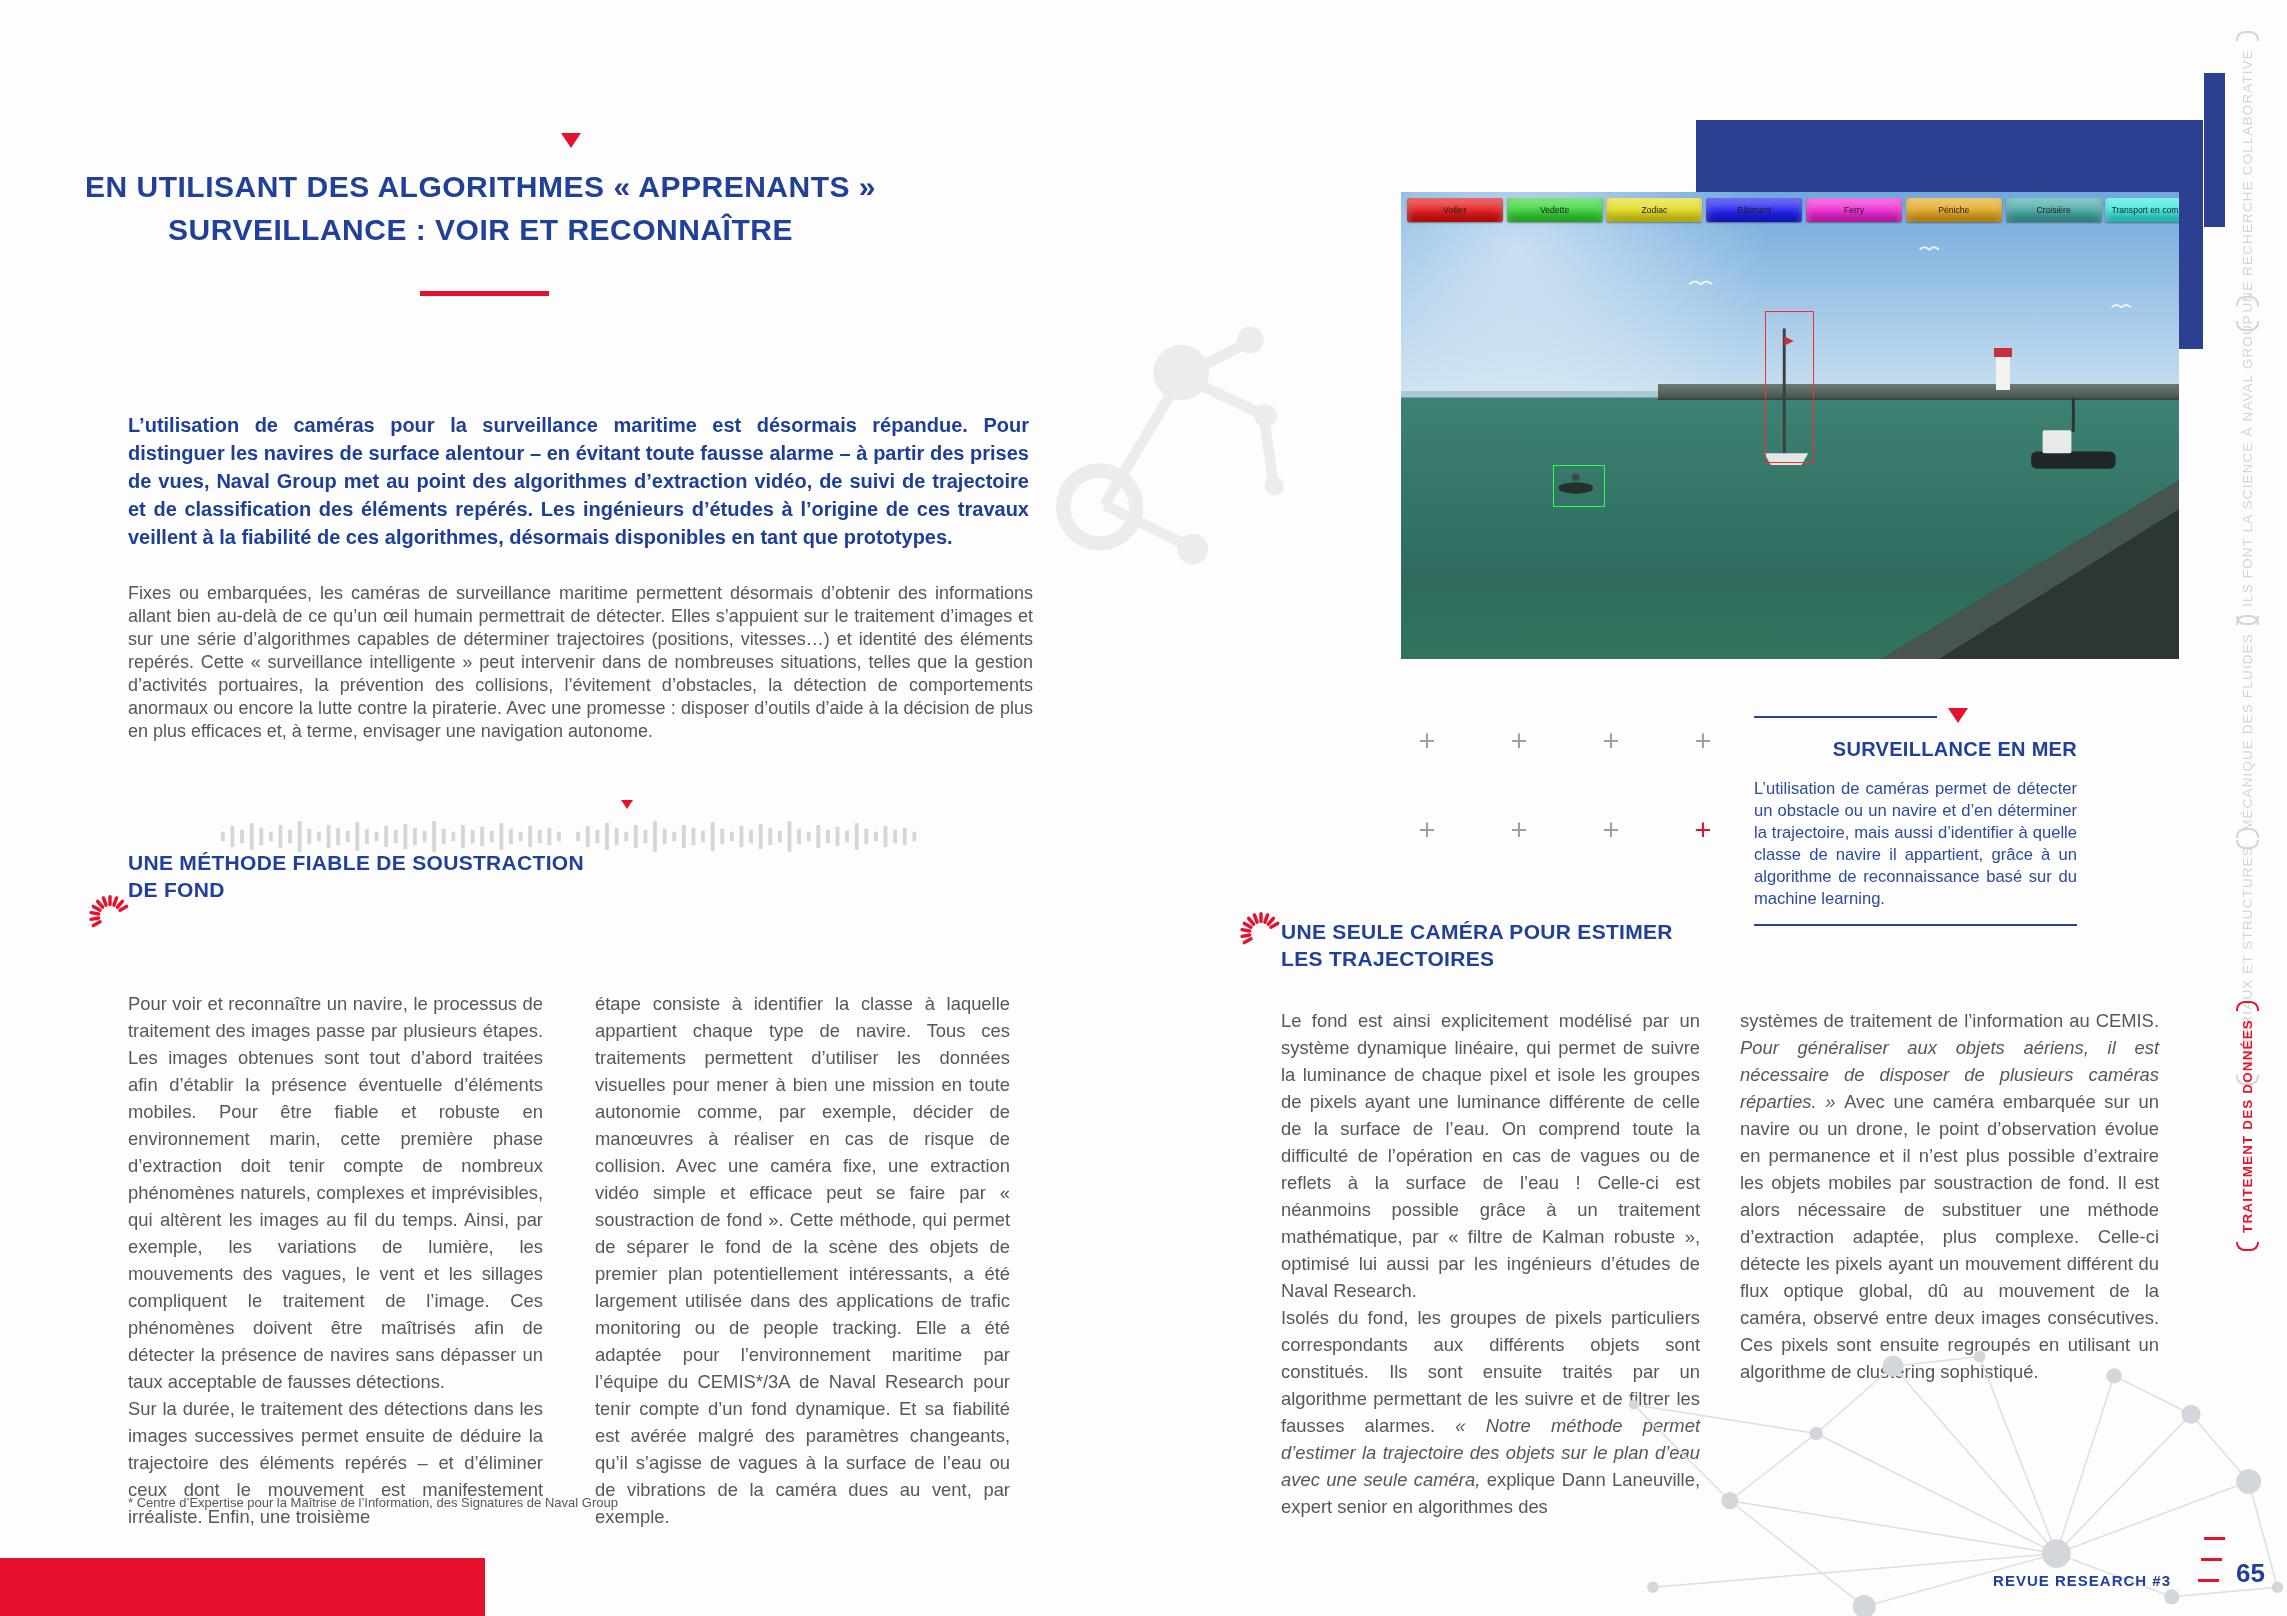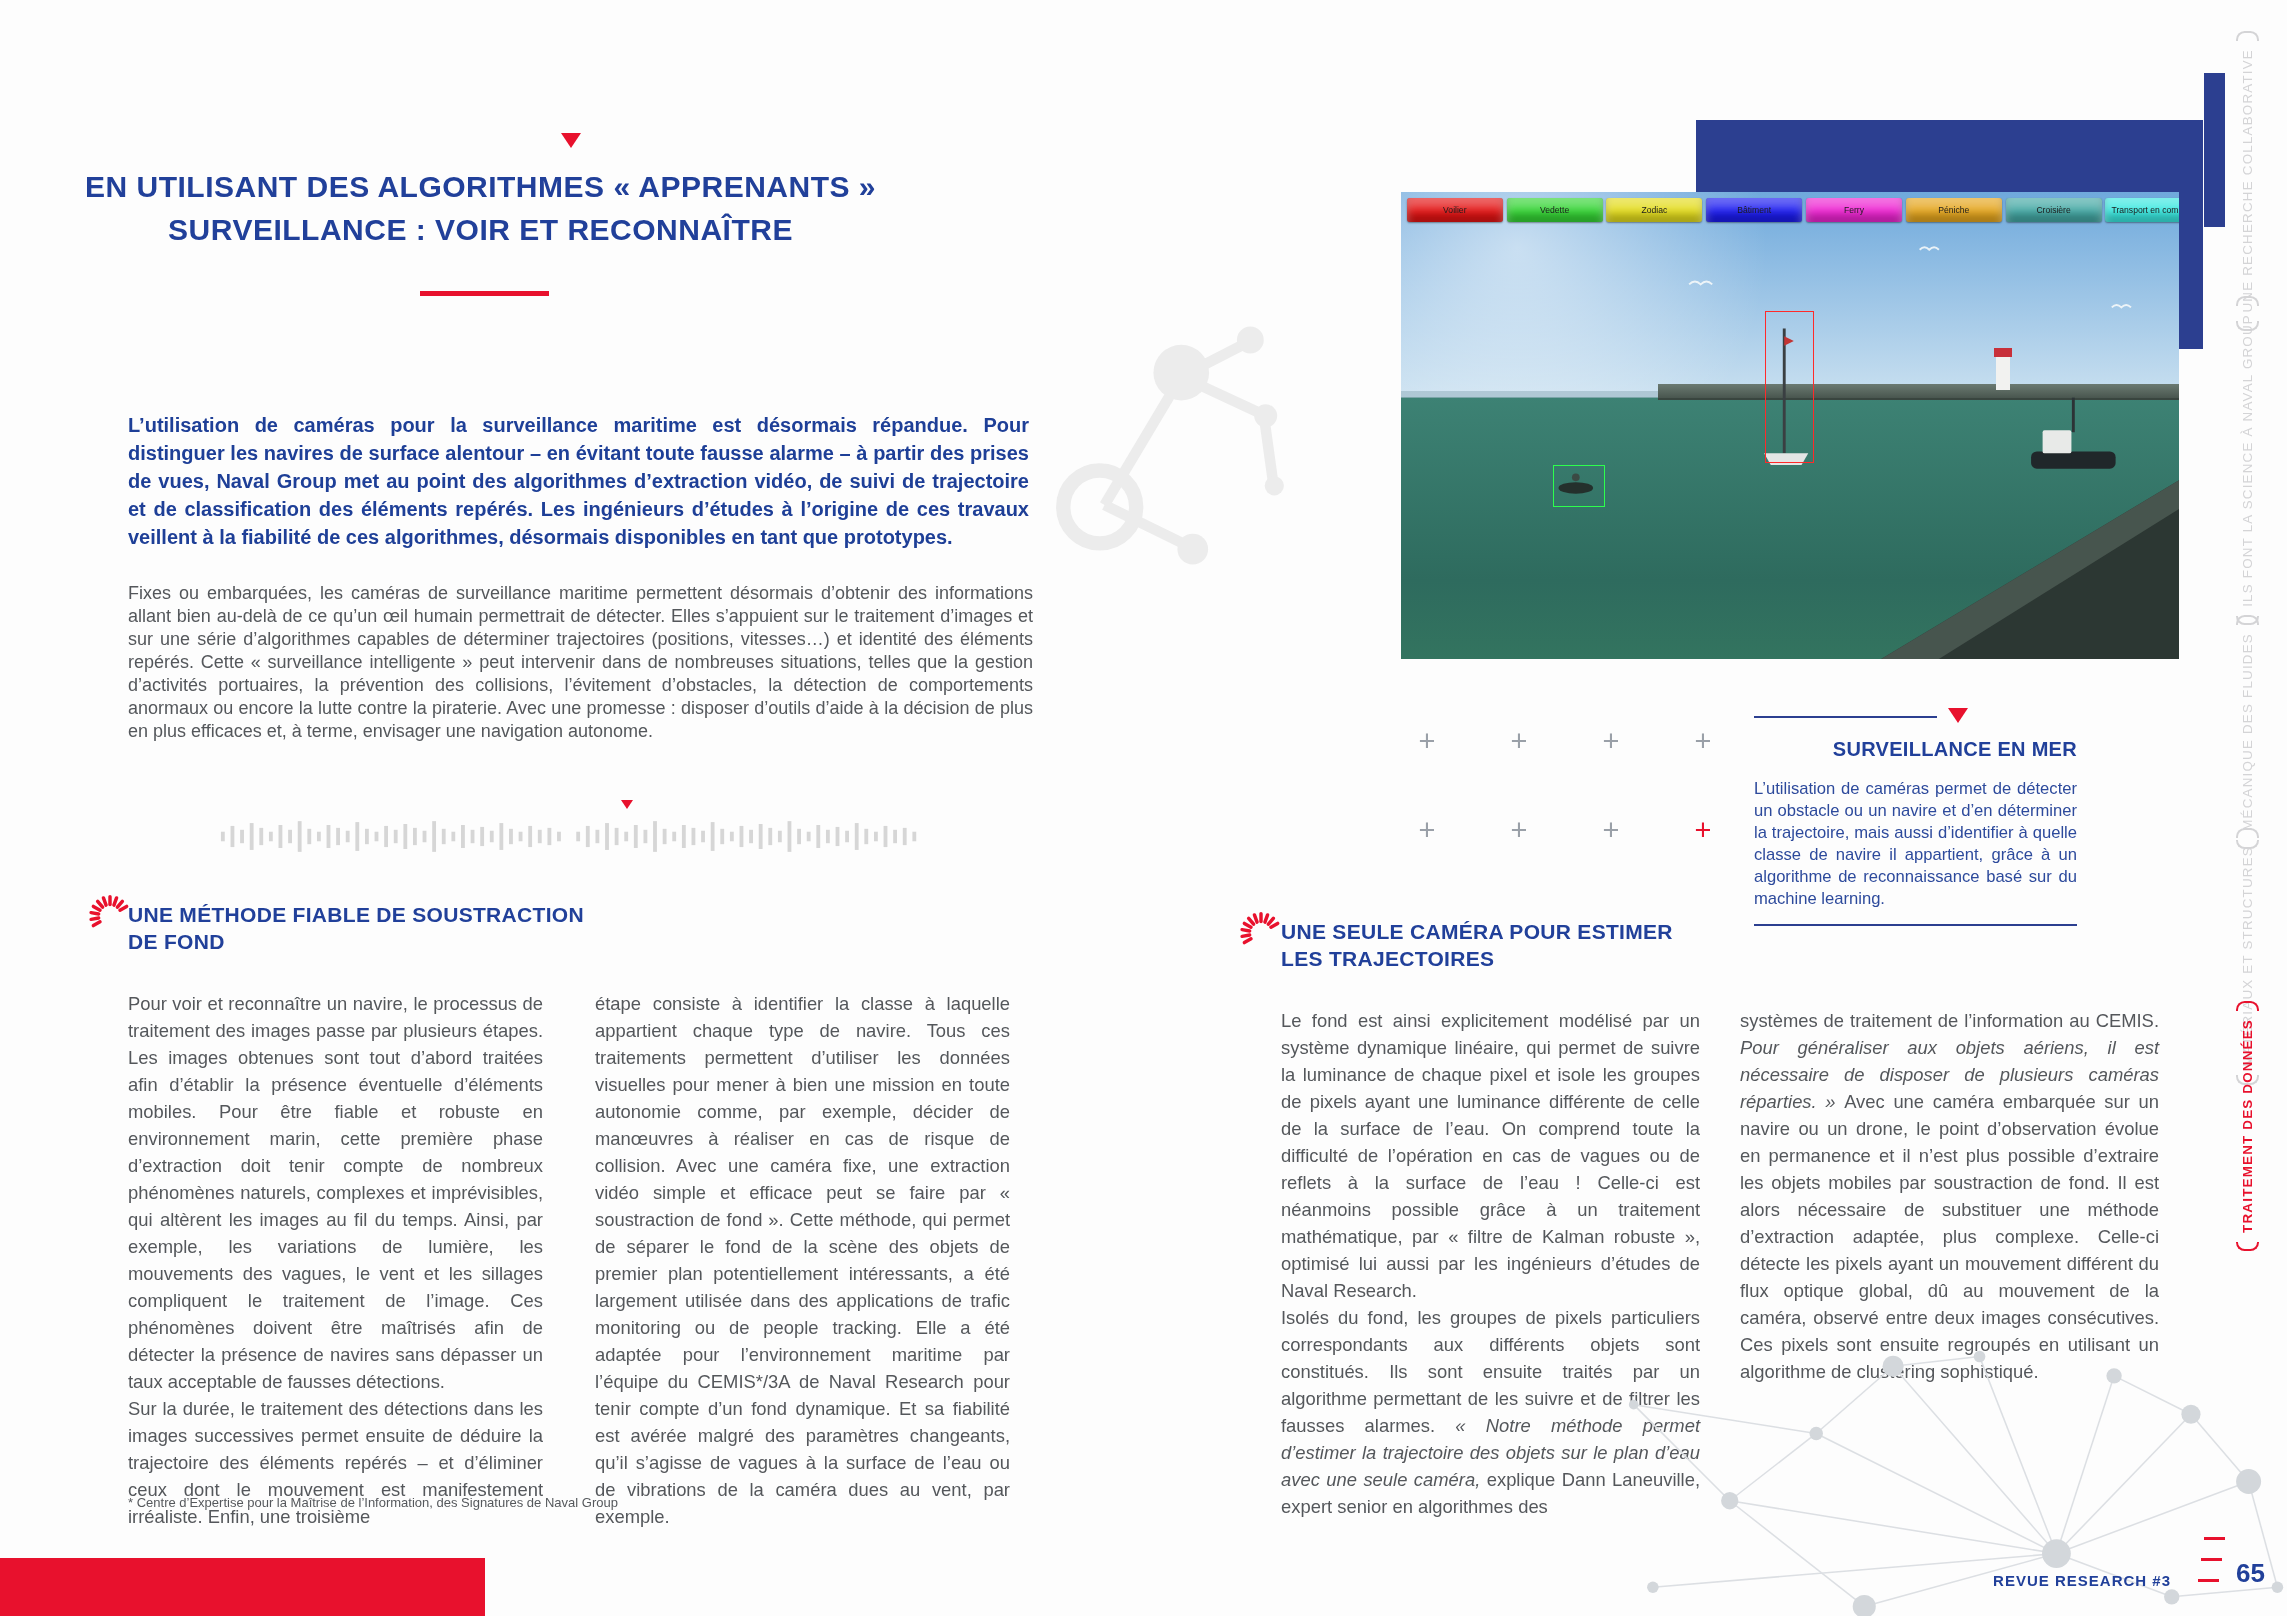--- a/index.html
+++ b/index.html
@@ -191,21 +191,21 @@
           <line x1="25" y1="5" x2="25" y2="13"></line>
         </g>
       <g transform="rotate(40 25 25)">
           <line x1="25" y1="5" x2="25" y2="13"></line>
         </g>
       <g transform="rotate(60 25 25)">
           <line x1="25" y1="5" x2="25" y2="13"></line>
         </g>
     </g>
   </svg>
-  <div class="abs sec-head" style="left:128px;top:901px;">
+  <div class="abs sec-head" style="left:128px;top:849px;">
     <div>UNE MÉTHODE FIABLE DE SOUSTRACTION</div>
     <div>DE FOND</div>
   </div>
   <div class="abs cols" style="left:128px;top:990px;align-items:flex-end;">
     <p class="col" style="margin:0;">Pour voir et reconnaître un navire, le processus de traitement des images passe par plusieurs étapes. Les images obtenues sont tout d’abord traitées afin d’établir la présence éventuelle d’éléments mobiles. Pour être fiable et robuste en environnement marin, cette première phase d’extraction doit tenir compte de nombreux phénomènes naturels, complexes et imprévisibles, qui altèrent les images au fil du temps. Ainsi, par exemple, les variations de lumière, les mouvements des vagues, le vent et les sillages compliquent le traitement de l’image. Ces phénomènes doivent être maîtrisés afin de détecter la présence de navires sans dépasser un taux acceptable de fausses détections.
 Sur la durée, le traitement des détections dans les images successives permet ensuite de déduire la trajectoire des éléments repérés – et d’éliminer ceux dont le mouvement est manifestement irréaliste. Enfin, une troisième</p>
     <p class="col" style="margin:0;">étape consiste à identifier la classe à laquelle appartient chaque type de navire. Tous ces traitements permettent d’utiliser les données visuelles pour mener à bien une mission en toute autonomie comme, par exemple, décider de manœuvres à réaliser en cas de risque de collision. Avec une caméra fixe, une extraction vidéo simple et efficace peut se faire par « soustraction de fond ». Cette méthode, qui permet de séparer le fond de la scène des objets de premier plan potentiellement intéressants, a été largement utilisée dans des applications de trafic monitoring ou de people tracking. Elle a été adaptée pour l’environnement maritime par l’équipe du CEMIS*/3A de Naval Research pour tenir compte d’un fond dynamique. Et sa fiabilité est avérée malgré des paramètres changeants, qu’il s’agisse de vagues à la surface de l’eau ou de vibrations de la caméra dues au vent, par exemple.</p>
   </div>
 
   <p class="abs footnote" style="margin:0;">* Centre d’Expertise pour la Maîtrise de l’Information, des Signatures de Naval Group</p>

